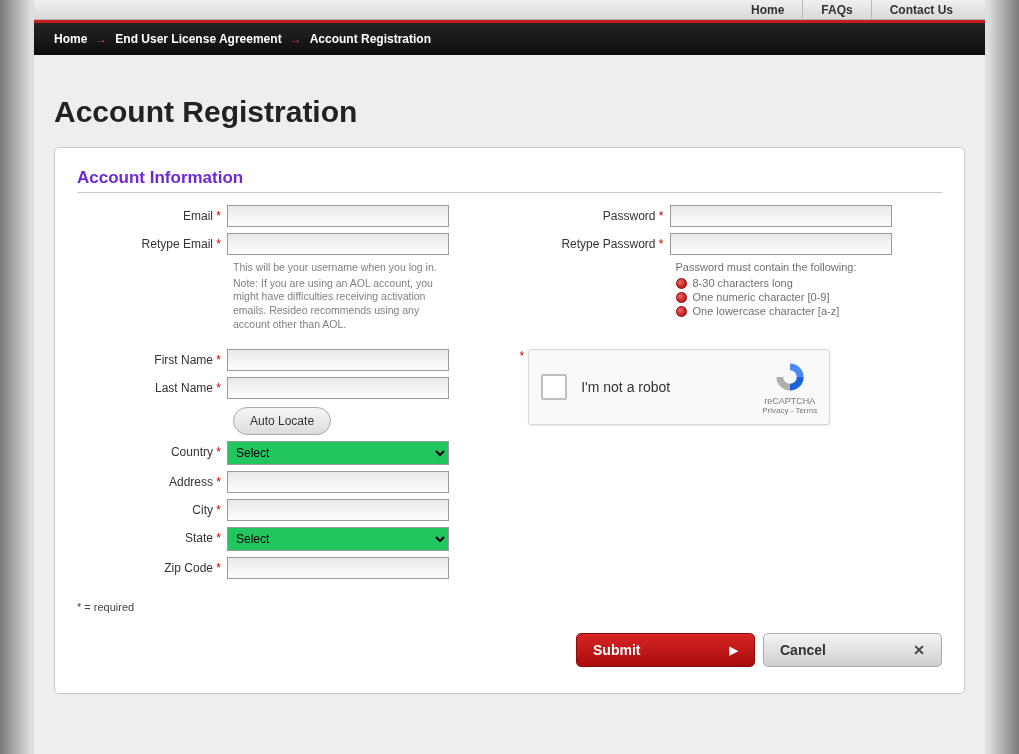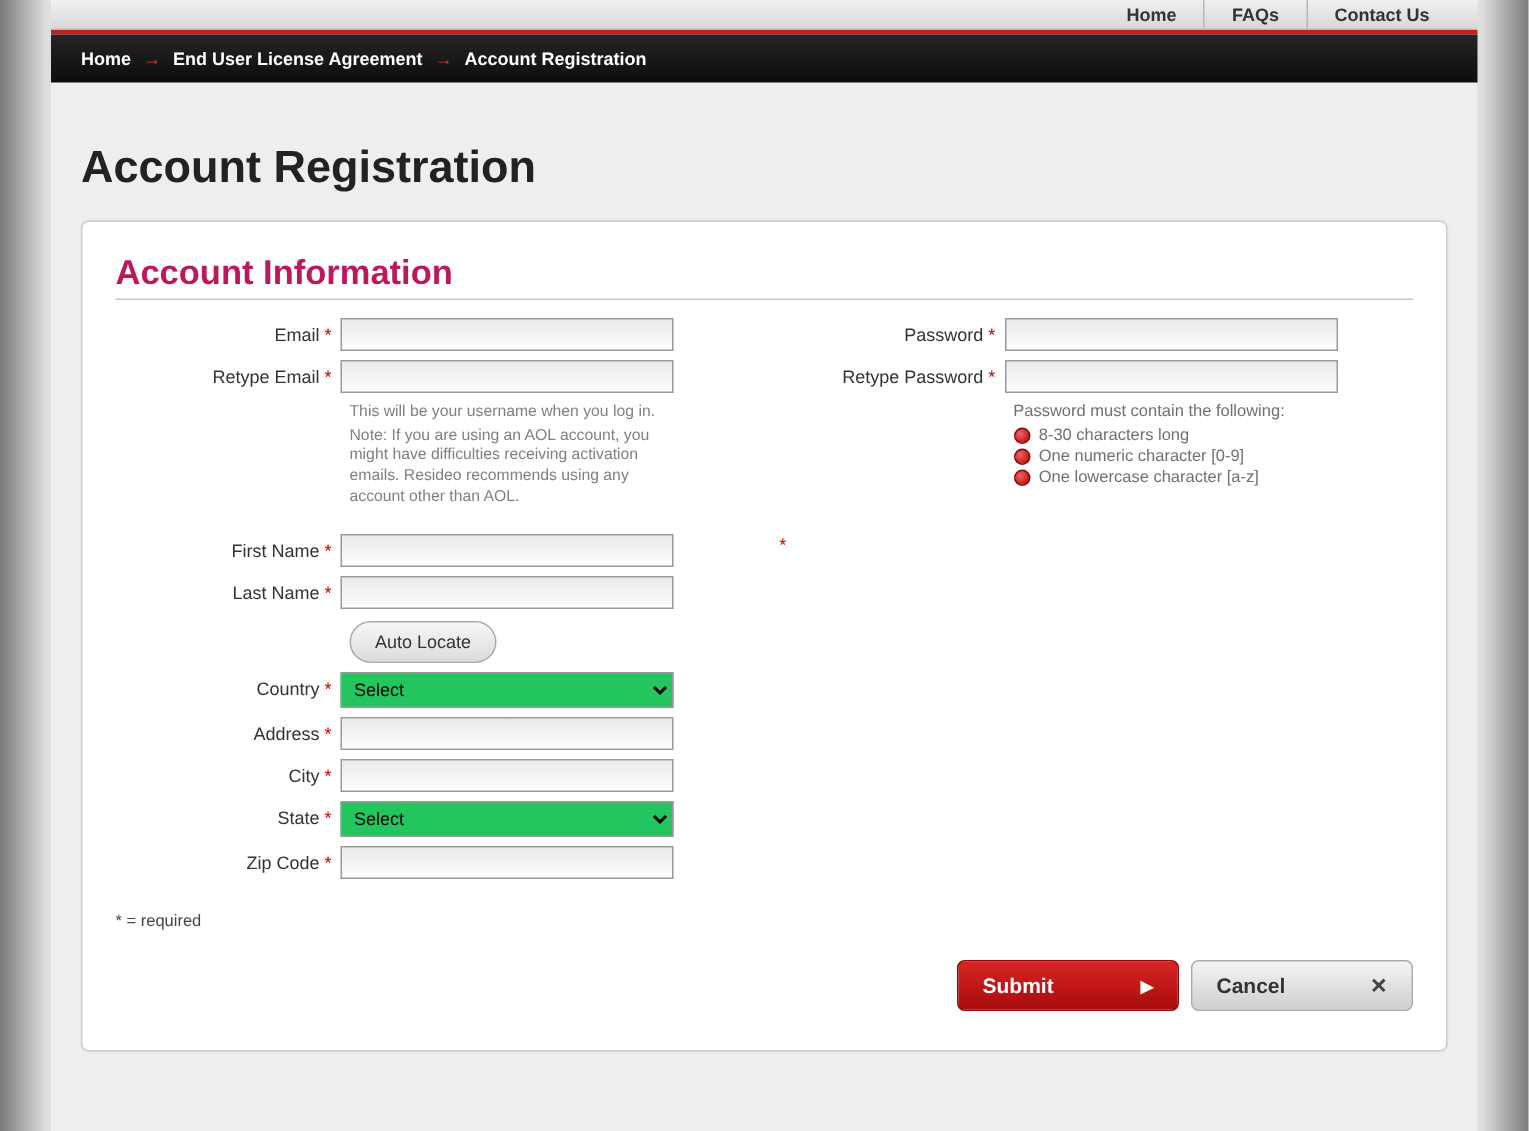--- a/index.html
+++ b/index.html
@@ -54,21 +54,21 @@
     font-size: 30px; font-weight: bold; color: #222; margin-bottom: 18px;
   }
   .panel {
     background: #fff;
     border: 1px solid #ccc;
     border-radius: 5px;
     padding: 20px 22px 26px 22px;
     box-shadow: 0 0 2px rgba(0,0,0,0.05);
   }
   .section-title {
-    font-size: 23px; color: #be185d; font-weight: bold;
+    font-size: 17px; color: #6d28d9; font-weight: bold;
     border-bottom: 1px solid #c8c8c8; padding-bottom: 4px; margin-bottom: 12px;
   }
   .two-col { display: flex; gap: 20px; }
   .col { flex: 1; }
   .form-row { display: flex; align-items: flex-start; margin-bottom: 6px; }
   .form-label {
     width: 150px; text-align: right; font-size: 12px; color: #333;
     padding: 4px 6px 0 0;
   }
   .req { color: #c00; }
@@ -102,21 +102,21 @@
   .captcha-check {
     width: 26px; height: 26px; border: 2px solid #bfbfbf; border-radius: 2px; background:#fff;
   }
   .captcha-text { font-size: 14px; color: #333; flex: 1; }
   .captcha-logo-wrap { text-align:center; font-size: 9px; color: #777; }
   .captcha-logo svg { width: 34px; height: 34px; display:block; margin: 0 auto 2px auto;}
   .captcha-links { font-size: 8px; color: #777; }
   .req-note { font-size: 11px; color: #444; margin-top: 16px; }
   .buttons-row { display:flex; justify-content:flex-end; gap: 8px; margin-top: 20px; }
   .btn {
-    height: 34px; width: 148px; border-radius: 5px; font-size: 14px; font-weight: bold;
+    height: 34px; width: 179px; border-radius: 5px; font-size: 14px; font-weight: bold;
     display:flex; align-items:center; padding: 0 16px; cursor:pointer; position:relative;
   }
   .btn-submit {
     background: linear-gradient(#d82424,#a80c0c); color: #fff; border: 1px solid #8c0a0a;
   }
   .btn-submit .arrow { margin-left:auto; font-size: 11px; }
   .btn-cancel {
     background: linear-gradient(#f4f4f4,#cfcfcf); color: #333; border: 1px solid #aaa;
   }
   .btn-cancel .x { margin-left:auto; font-weight: bold; color:#444; }
@@ -218,20 +218,35 @@
             </select>
           </div>
           <div class="form-row">
             <div class="form-label"><span>Zip Code</span> <span class="req">*</span></div>
             <input class="form-input" type="text" value="" style="">
           </div>
         </div>
         <div class="col">
           <div style="display:flex; align-items:flex-start;">
             <span class="req" style="margin-right:4px; font-size:12px;">*</span>
+            <div class="captcha-box">
+              <div class="captcha-check"></div>
+              <div class="captcha-text">I'm not a robot</div>
+              <div class="captcha-logo-wrap">
+                <div class="captcha-logo">
+                  <svg viewBox="0 0 40 40">
+                      <path fill="#4a8af4" d="M20 4 a16 16 0 0 1 16 16 h-8 a8 8 0 0 0 -8 -8 z"></path>
+                      <path fill="#1a63d8" d="M36 20 a16 16 0 0 1 -16 16 v-8 a8 8 0 0 0 8 -8 z"></path>
+                      <path fill="#b0b0b0" d="M20 36 a16 16 0 0 1 -16 -16 h8 a8 8 0 0 0 8 8 z"></path>
+                    </svg>
+                </div>
+                <div>reCAPTCHA</div>
+                <div class="captcha-links">Privacy - Terms</div>
+              </div>
+            </div>
           </div>
         </div>
       </div>
 
       <div class="req-note">* = required</div>
 
       <div class="buttons-row">
         <button class="btn btn-submit">
           <span>Submit</span>
           <span class="arrow">▶</span>

